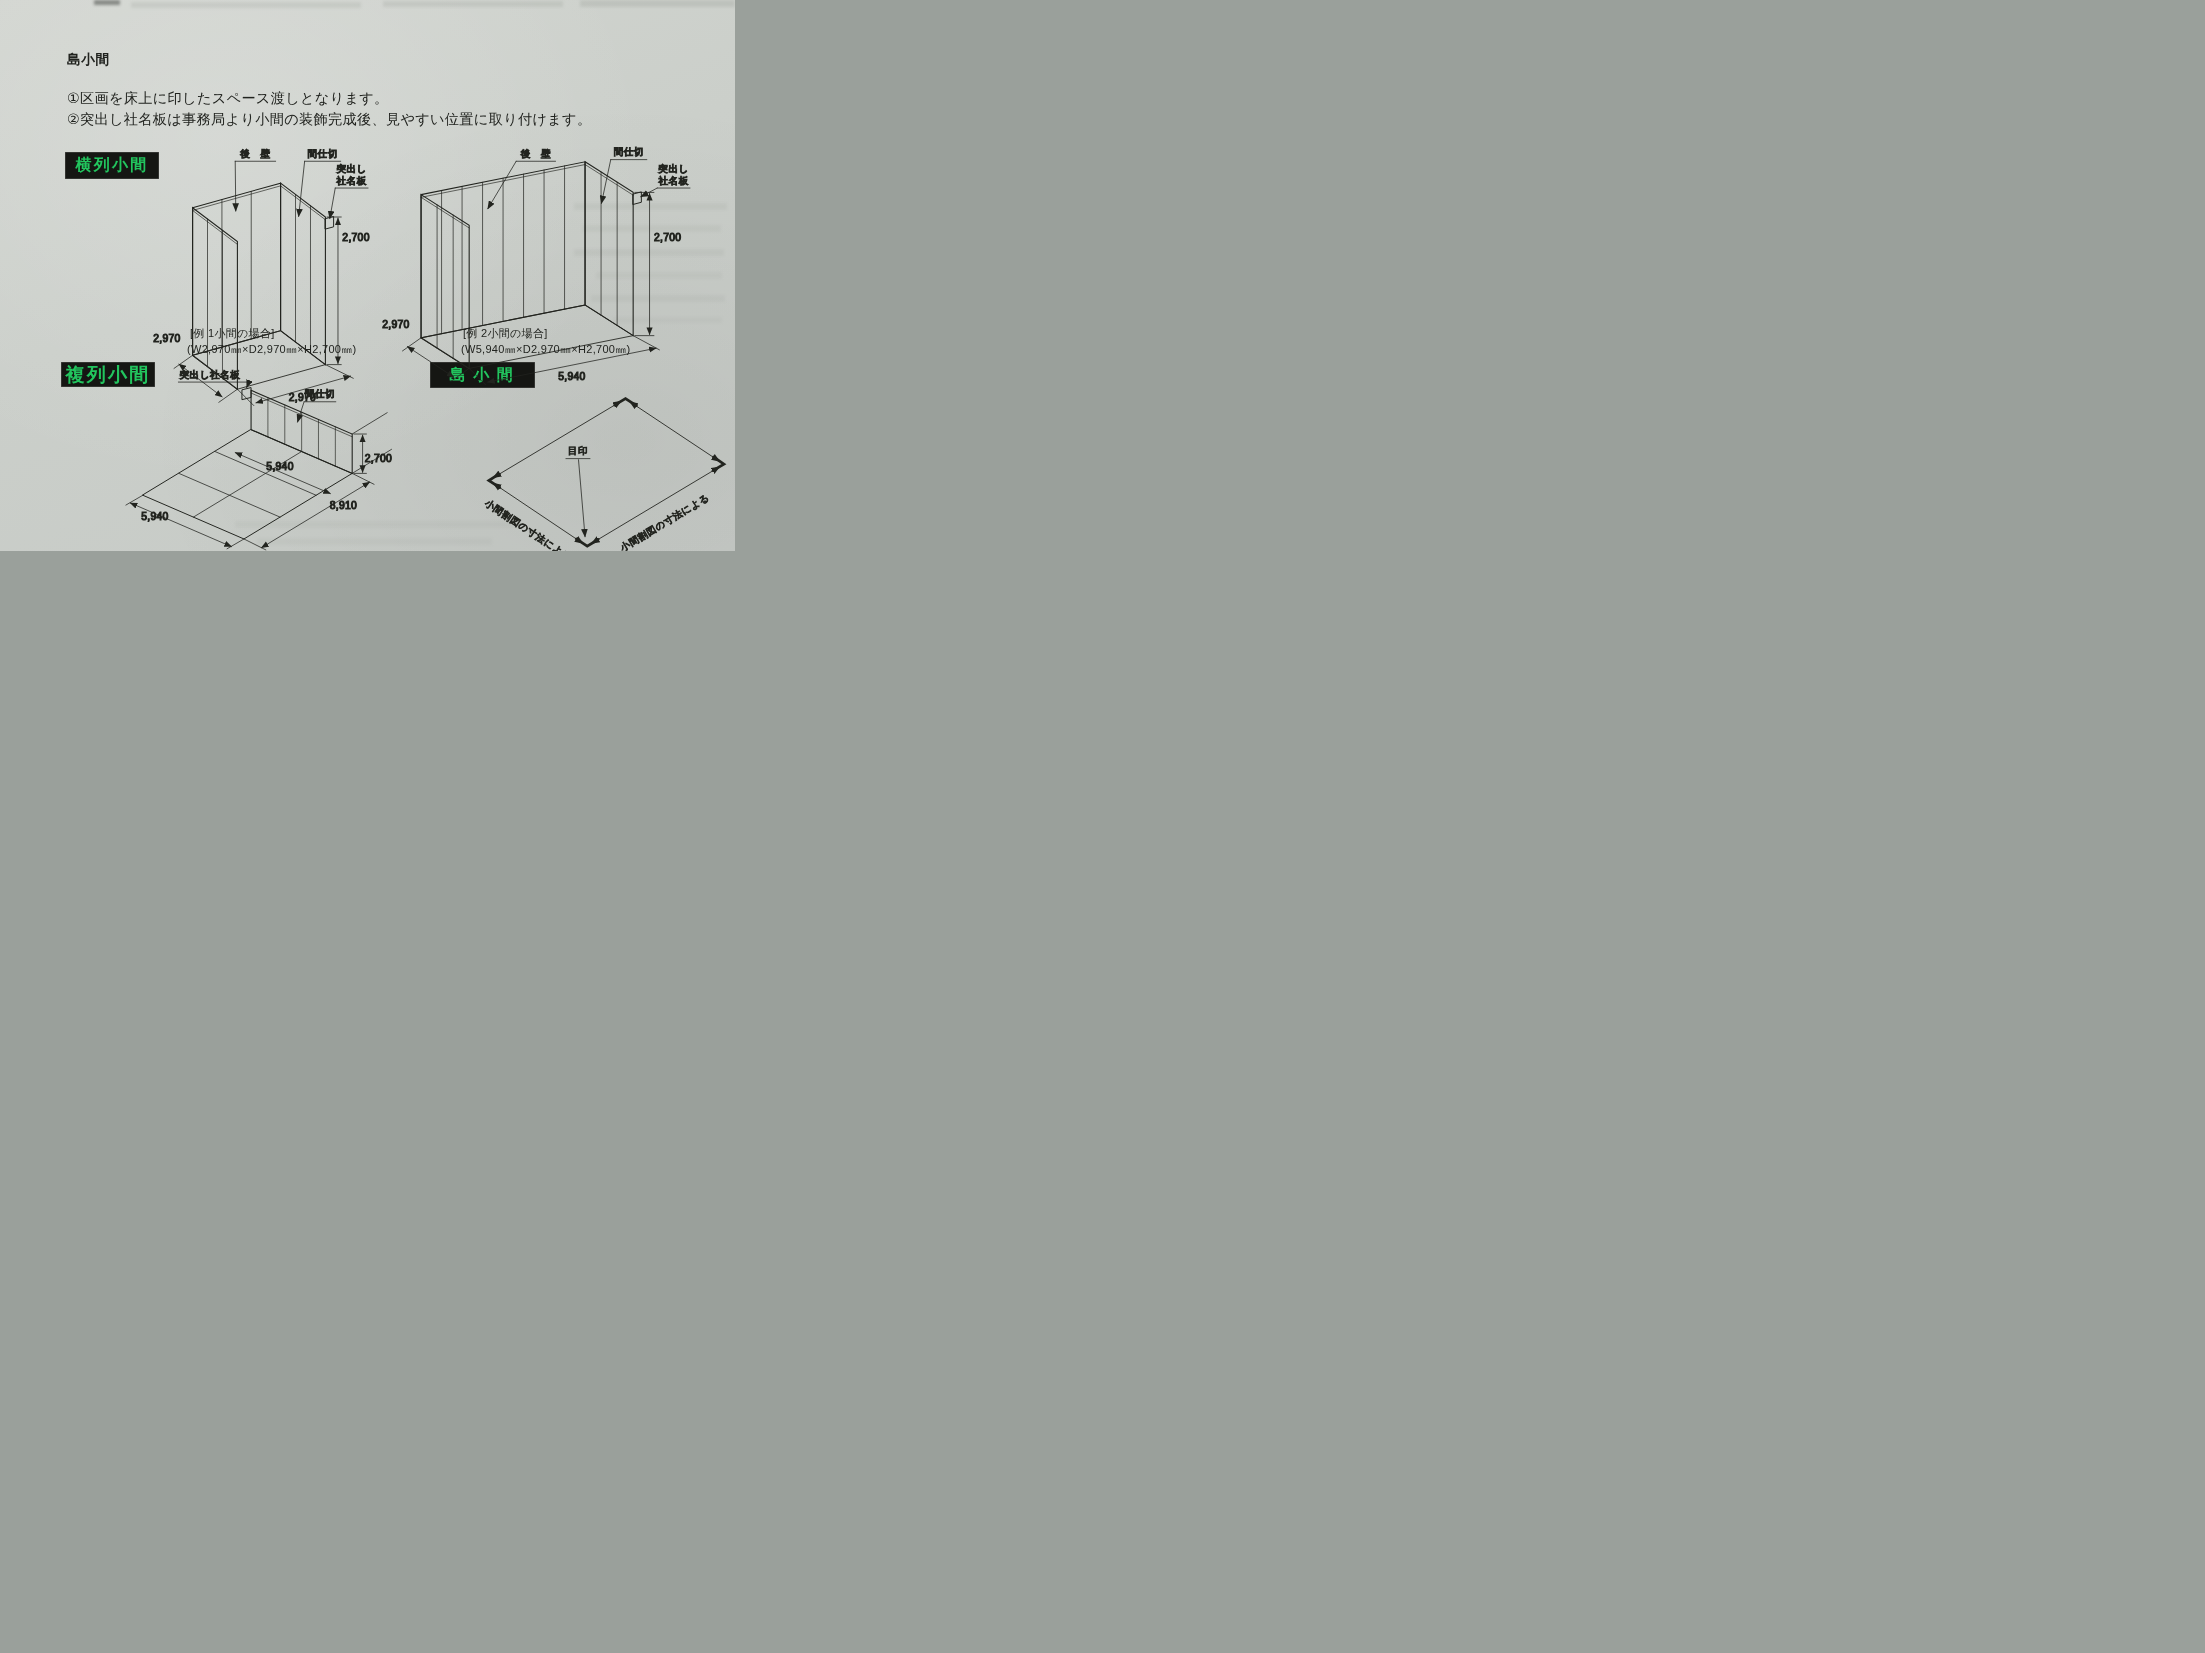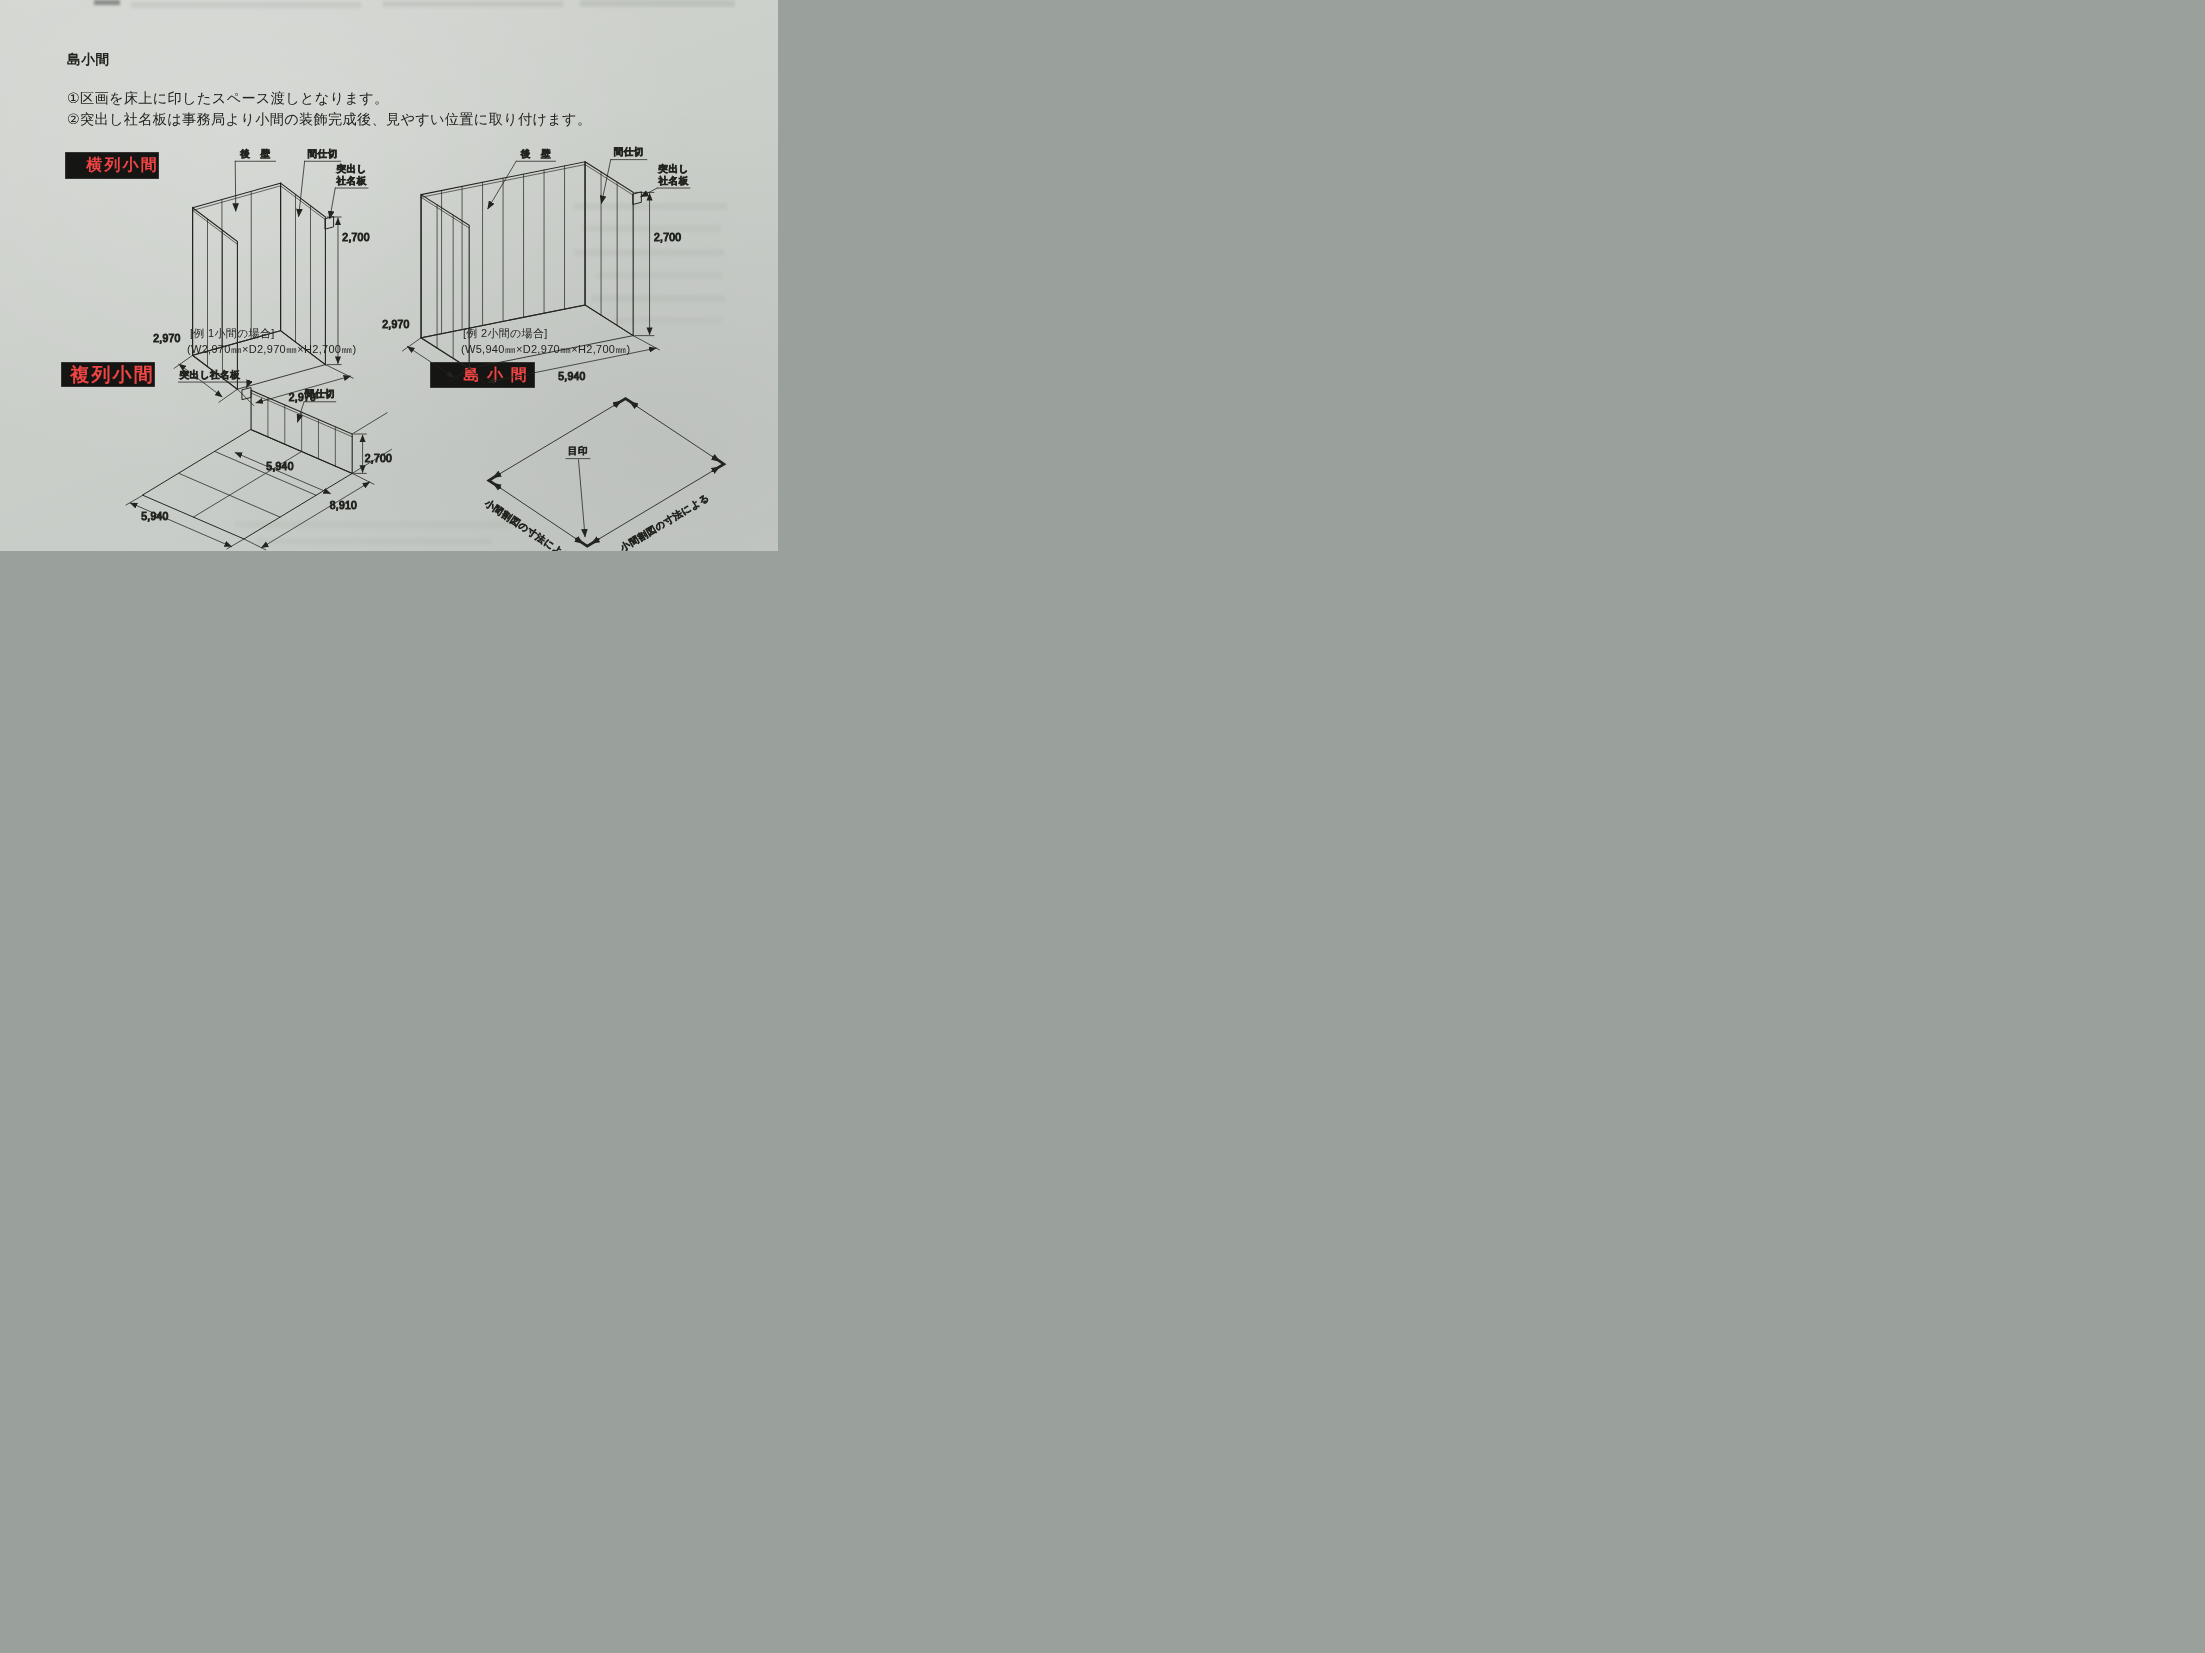--- a/index.html
+++ b/index.html
@@ -4,28 +4,27 @@
 <style>
   html,body{margin:0;padding:0;background:#9aa09b;}
   #page{
     position:relative;width:735px;height:551px;overflow:hidden;
     background:
       radial-gradient(ellipse at 30% 25%, rgba(255,255,255,.16), rgba(0,0,0,0) 60%),
       radial-gradient(ellipse at 85% 80%, rgba(0,0,0,.05), rgba(0,0,0,0) 55%),
       linear-gradient(160deg,#d2d5d0 0%,#cbcfca 45%,#c6cac6 100%);
     font-family:"Liberation Sans","DejaVu Sans",sans-serif;
     color:#21231f;
-    padding-left:43px;
   }
   .txt{position:absolute;white-space:nowrap;}
   .heading{font-size:13.7px;font-weight:bold;letter-spacing:0.5px;}
   .note{font-size:14.2px;font-weight:500;letter-spacing:0.3px;}
   .secbox{
-    position:absolute;background:#151613;color:#ef4444;
-    font-weight:bold;display:flex;align-items:center;justify-content:flex-end;
+    position:absolute;background:#151613;color:#22c55e;
+    font-weight:bold;display:flex;align-items:center;justify-content:center;
     box-shadow:0 0 0 0.5px rgba(255,255,255,.25) inset;
   }
   .cap{font-size:11px;font-weight:500;letter-spacing:0.3px;}
   svg text{font-family:"Liberation Sans","DejaVu Sans",sans-serif;fill:#22241f;}
   .dimnum{font-size:19px;letter-spacing:.5px;}
   .dlabel{font-size:17.5px;font-weight:500;letter-spacing:1px;}
   .ghost{position:absolute;background:#7d837d;filter:blur(1.6px);}
   .ghostline{position:absolute;background:#838981;filter:blur(1.4px);}
 </style>
 </head>

